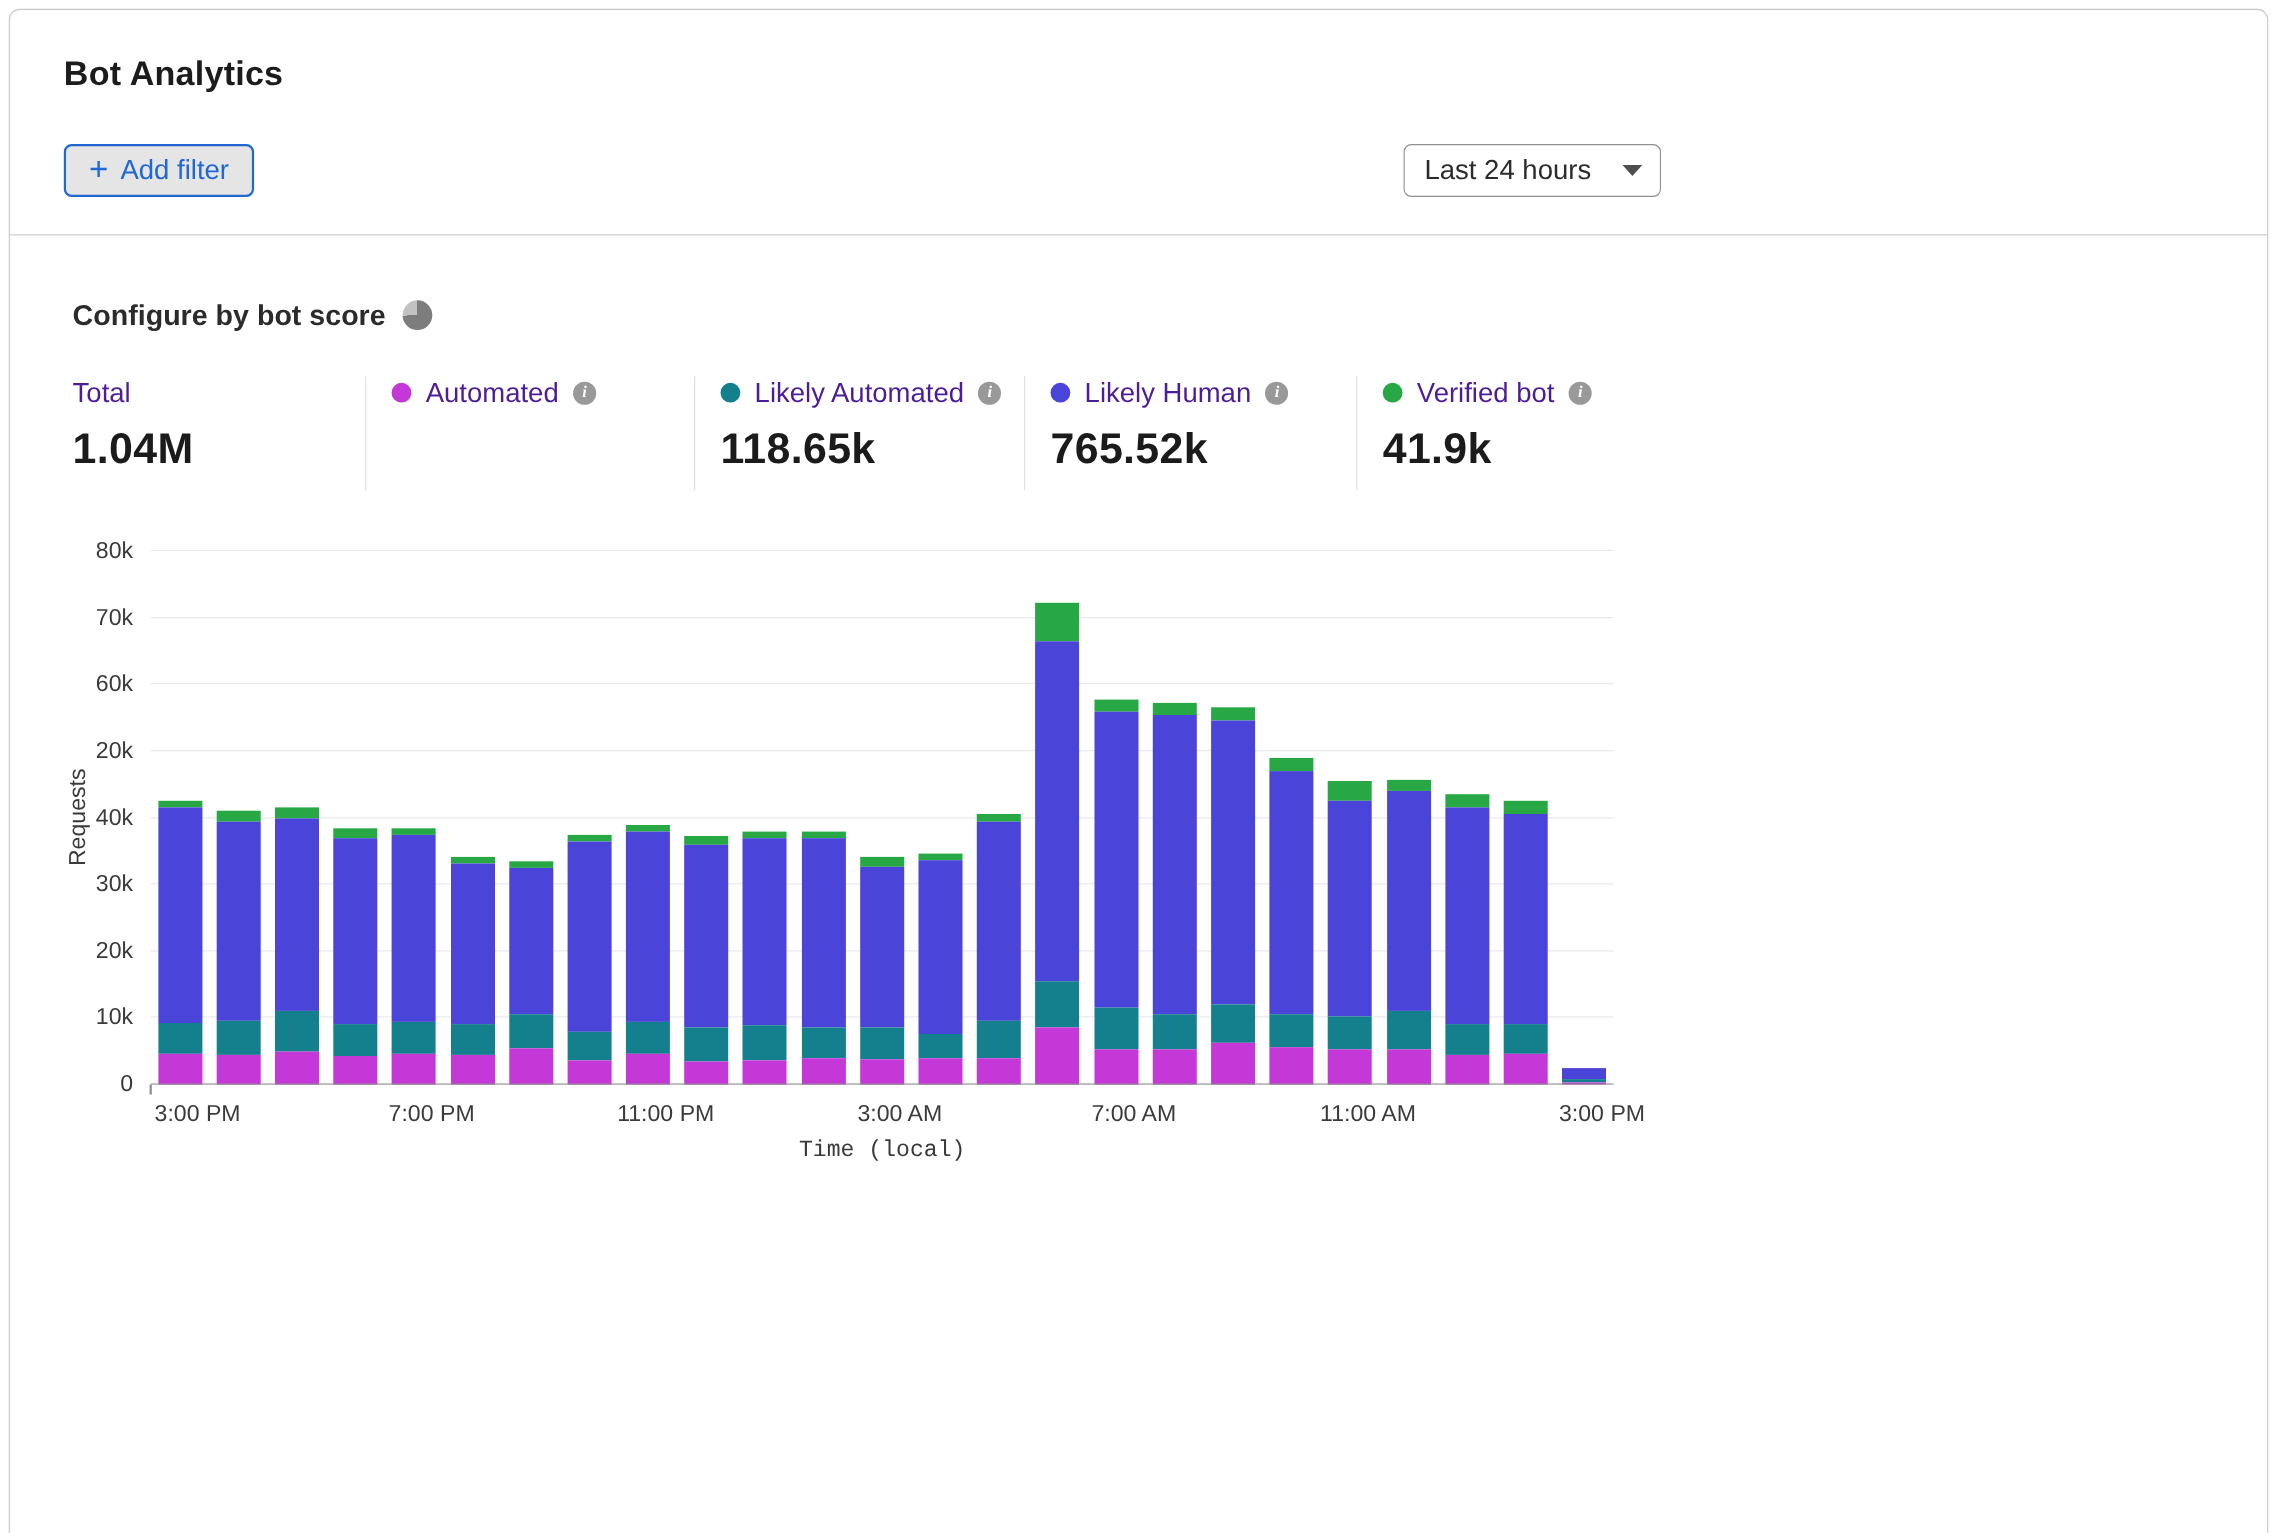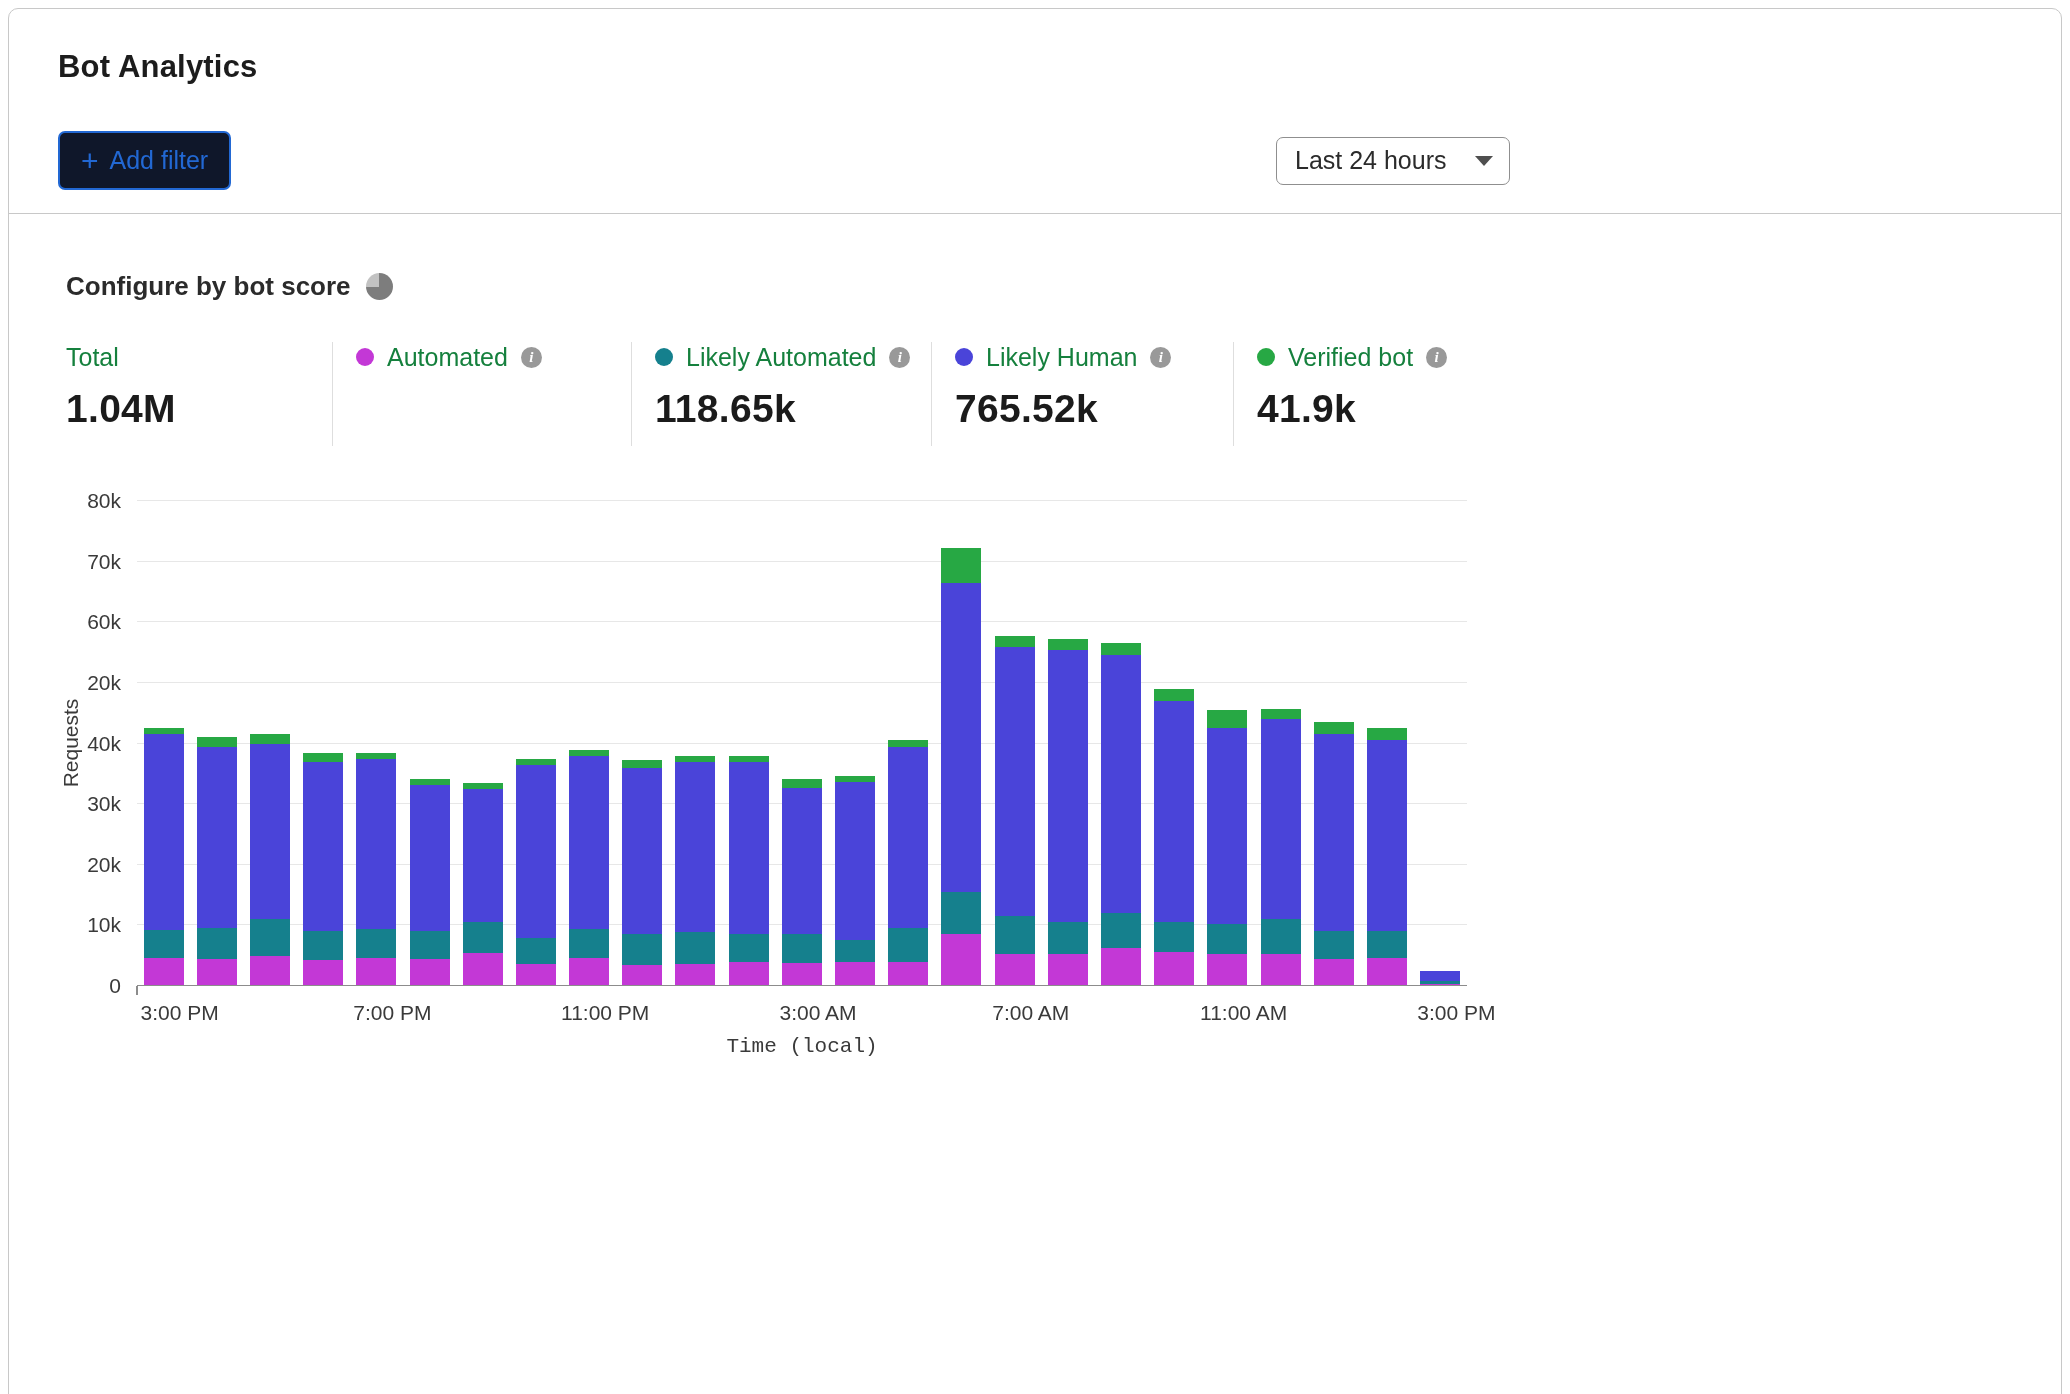--- a/index.html
+++ b/index.html
@@ -15,22 +15,22 @@
   .card-header{position:relative;height:204px;border-bottom:1px solid #c8c8c8;}
   .header-row1{position:absolute;left:49px;top:40px;width:1452px;display:flex;justify-content:space-between;align-items:center;}
   .page-title{font-size:31px;font-weight:700;color:#1c1c1c;letter-spacing:.2px;}
   .actions{display:flex;align-items:center;gap:26px;}
   .action-link{display:flex;align-items:center;gap:11px;color:#2268D3;font-size:25px;cursor:pointer;white-space:nowrap;}
   .plus-glyph{font-size:30px;line-height:22px;font-weight:400;}
   .plus-glyph::before{content:"+";}
   .action-icon svg{display:block;}
   .header-row2{position:absolute;left:49px;top:122px;width:1452px;display:flex;justify-content:space-between;align-items:center;}
   .add-filter-btn{
-    display:inline-flex;align-items:center;gap:11px;height:59px;padding:0 21px;
-    border:2px solid #2268D3;border-radius:7px;background:#0f172a;color:#2268D3;
+    display:inline-flex;align-items:center;gap:11px;height:48px;padding:0 21px;
+    border:2px solid #2268D3;border-radius:7px;background:#e5e5e5;color:#2268D3;
     font-size:25px;cursor:pointer;box-sizing:border-box;
   }
   .time-select{
     width:234px;height:48px;box-sizing:border-box;border:1px solid #8f8f8f;border-radius:7px;
     display:flex;align-items:center;justify-content:space-between;padding:0 16px 0 18px;
     font-size:25px;color:#2b2b2b;cursor:pointer;background:#fff;
   }
   .caret-down{width:0;height:0;border-left:9px solid transparent;border-right:9px solid transparent;border-top:10px solid #4f4f4f;}
   
   .section-title-row{position:absolute;left:57px;top:262px;display:flex;align-items:center;gap:15px;}
@@ -41,21 +41,21 @@
   .stats-row{position:absolute;left:49px;top:333px;width:1452px;display:flex;}
   .stat-col{box-sizing:border-box;padding-left:23px;min-height:104px;border-left:1px solid #dedede;}
   .stat-col.first{padding-left:8px;border-left:none;}
   .stat-col:nth-child(1){width:274px;}
   .stat-col:nth-child(2){width:299px;}
   .stat-col:nth-child(3){width:300px;}
   .stat-col:nth-child(4){width:302px;}
   .stat-col:nth-child(5){width:277px;}
   .stat-label-row{display:flex;align-items:center;gap:13px;height:30px;}
   .legend-dot{width:18px;height:18px;border-radius:50%;flex:0 0 auto;}
-  .stat-label{font-size:25px;color:#15803d;white-space:nowrap;}
+  .stat-label{font-size:25px;color:#4c1d95;white-space:nowrap;}
   .info-icon{width:21px;height:21px;border-radius:50%;background:#999;color:#fff;
     display:inline-flex;align-items:center;justify-content:center;flex:0 0 auto;
     font-family:"Liberation Serif",serif;font-style:italic;font-weight:700;font-size:15px;}
   .info-icon::before{content:"i";}
   .stat-value{font-size:39px;font-weight:700;color:#1b1b1b;margin-top:15px;letter-spacing:.3px;}
   
   .plot{position:absolute;left:128px;top:492px;width:1330px;height:485px;}
   .gridline{position:absolute;left:0;right:0;height:1px;background:#e7e7e7;}
   .axis-line{position:absolute;left:0;right:0;height:1px;background:#8c8c8c;z-index:3;}
   .zero-tick{position:absolute;left:-1px;bottom:-9px;width:2px;height:9px;background:#8c8c8c;}

